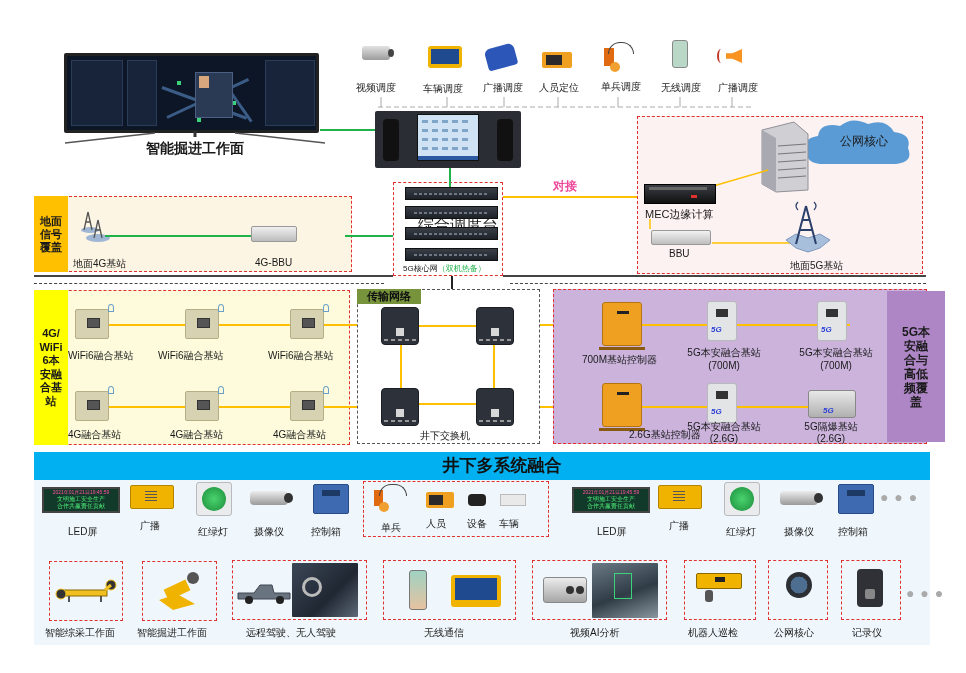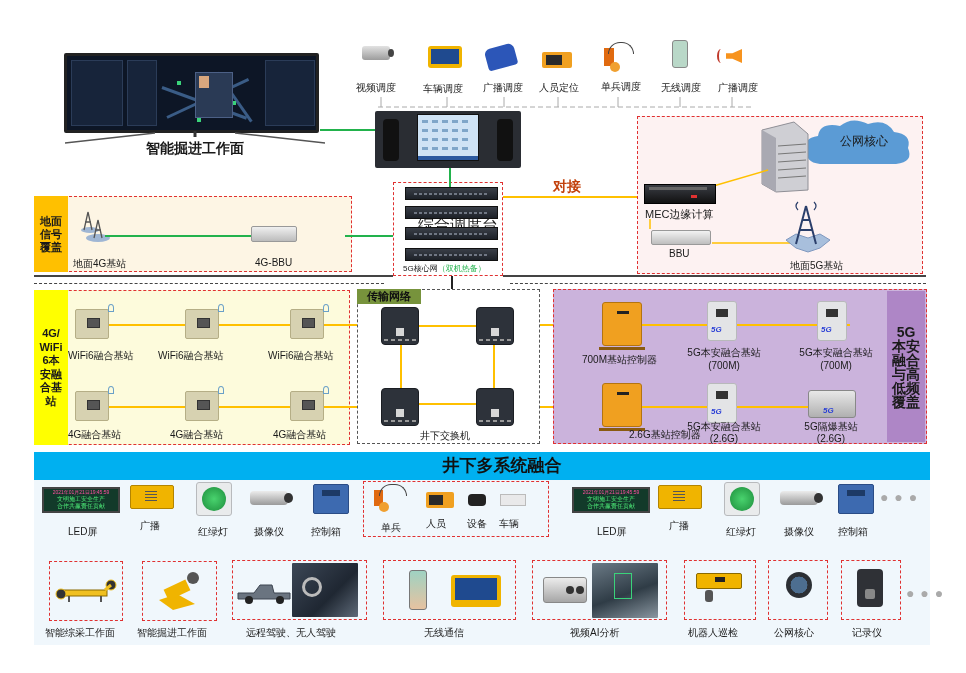--- a/index.html
+++ b/index.html
@@ -29,21 +29,21 @@
 
   
   .ground-box { left: 34px; top: 196px; width: 318px; height: 76px; background: #fdf5e4; }
   .ground-tag { left: 34px; top: 196px; width: 34px; height: 76px; background: #ffc000; font-weight: bold; font-size: 11px; line-height: 13px; display: flex; align-items: center; justify-content: center; text-align: center; }
   .public-box { left: 637px; top: 116px; width: 286px; height: 158px; background: #fdf2f2; }
   .uw-box { left: 34px; top: 290px; width: 316px; height: 155px; background: #fdfbdc; }
   .uw-tag { left: 34px; top: 290px; width: 34px; height: 155px; background: #ffff00; font-weight: bold; font-size: 11px; line-height: 13.5px; display: flex; align-items: center; justify-content: center; text-align: center; }
   .trans-box { left: 357px; top: 289px; width: 183px; height: 155px; background: #fff; }
   .trans-tag { left: 357px; top: 289px; width: 64px; height: 15px; background: #77933c; font-weight: bold; font-size: 11px; line-height: 15px; text-align: center; color: #111; }
   .g5-box { left: 553px; top: 289px; width: 374px; height: 155px; background: #cbb3dc; }
-  .g5-tag { left: 887px; top: 291px; width: 38px; height: 151px; background: #ae86c6; font-weight: bold; font-size: 14px; line-height: 14px; display: flex; align-items: center; justify-content: center; text-align: center; }
+  .g5-tag { left: 887px; top: 291px; width: 58px; height: 151px; background: #ae86c6; font-weight: bold; font-size: 12px; line-height: 14px; display: flex; align-items: center; justify-content: center; text-align: center; }
 
   .banner { left: 34px; top: 452px; width: 896px; height: 28px; background: #00b0f0; font-weight: bold; font-size: 17px; color: #111; text-align: center; line-height: 28px; padding-left: 40px; }
   .bottom-area { left: 34px; top: 480px; width: 896px; height: 165px; background: #f0f7fc; }
 
   
   .ustation { position: absolute; width: 34px; height: 30px; background: #d7d2b1; border: 1px solid #b5ae86; border-radius: 2px; }
   .ustation::before { content: ""; position: absolute; left: 11px; top: 8px; width: 11px; height: 8px; background: #555; border: 1px solid #333; }
   .ustation::after { content: ""; position: absolute; right: -6px; top: -6px; width: 4px; height: 6px; border: 1px solid #6aa0c8; border-radius: 50% 50% 0 0; }
   .switch { position: absolute; width: 38px; height: 38px; background: #2d323a; border-radius: 4px; border: 1px solid #1b1e23; }
   .switch::before { content: ""; position: absolute; left: 14px; top: 20px; width: 8px; height: 8px; background: #d7d7d7; }
@@ -162,21 +162,21 @@
 <div class="abs" style="left:449px;top:168px;width:2px;height:20px;background:#22b24c;"></div>
 <div class="server" style="top:187px;"></div>
 <div class="server" style="top:206px;"></div>
 <div class="server" style="top:227px;"></div>
 <div class="server" style="top:248px;"></div>
 <div class="lbl" style="left:403px;top:263px;font-size:8px;">
   <span>5G核心网</span><span style="color:#22b24c;">（双机热备）</span>
 </div>
 
 <div class="hline" style="left:503px;top:196px;width:135px;height:1.5px;"></div>
-<div class="lbl" style="left:553px;top:178px;font-size:14px;font-weight:bold;color:#c2410c;">对接</div>
+<div class="lbl" style="left:553px;top:178px;font-size:12px;font-weight:bold;color:#ec4899;">对接</div>
 
 <div class="abs ground-box dash-red"></div>
 <div class="abs ground-tag">
     <span style="width:24px;">地面信号覆盖</span>
   </div>
 <svg class="abs" style="left:80px;top:206px;width:30px;height:38px;">
   <ellipse cx="18" cy="32" rx="12" ry="4" fill="#9fb6d4"></ellipse>
   <ellipse cx="10" cy="24" rx="9" ry="3" fill="#9fb6d4"></ellipse>
   <path d="M8 6 L4 24 M8 6 L12 24 M5 16 L11 16" stroke="#555" stroke-width="1.3" fill="none"></path>
   <path d="M18 14 L14 32 M18 14 L22 32 M15 24 L21 24" stroke="#555" stroke-width="1.3" fill="none"></path>

